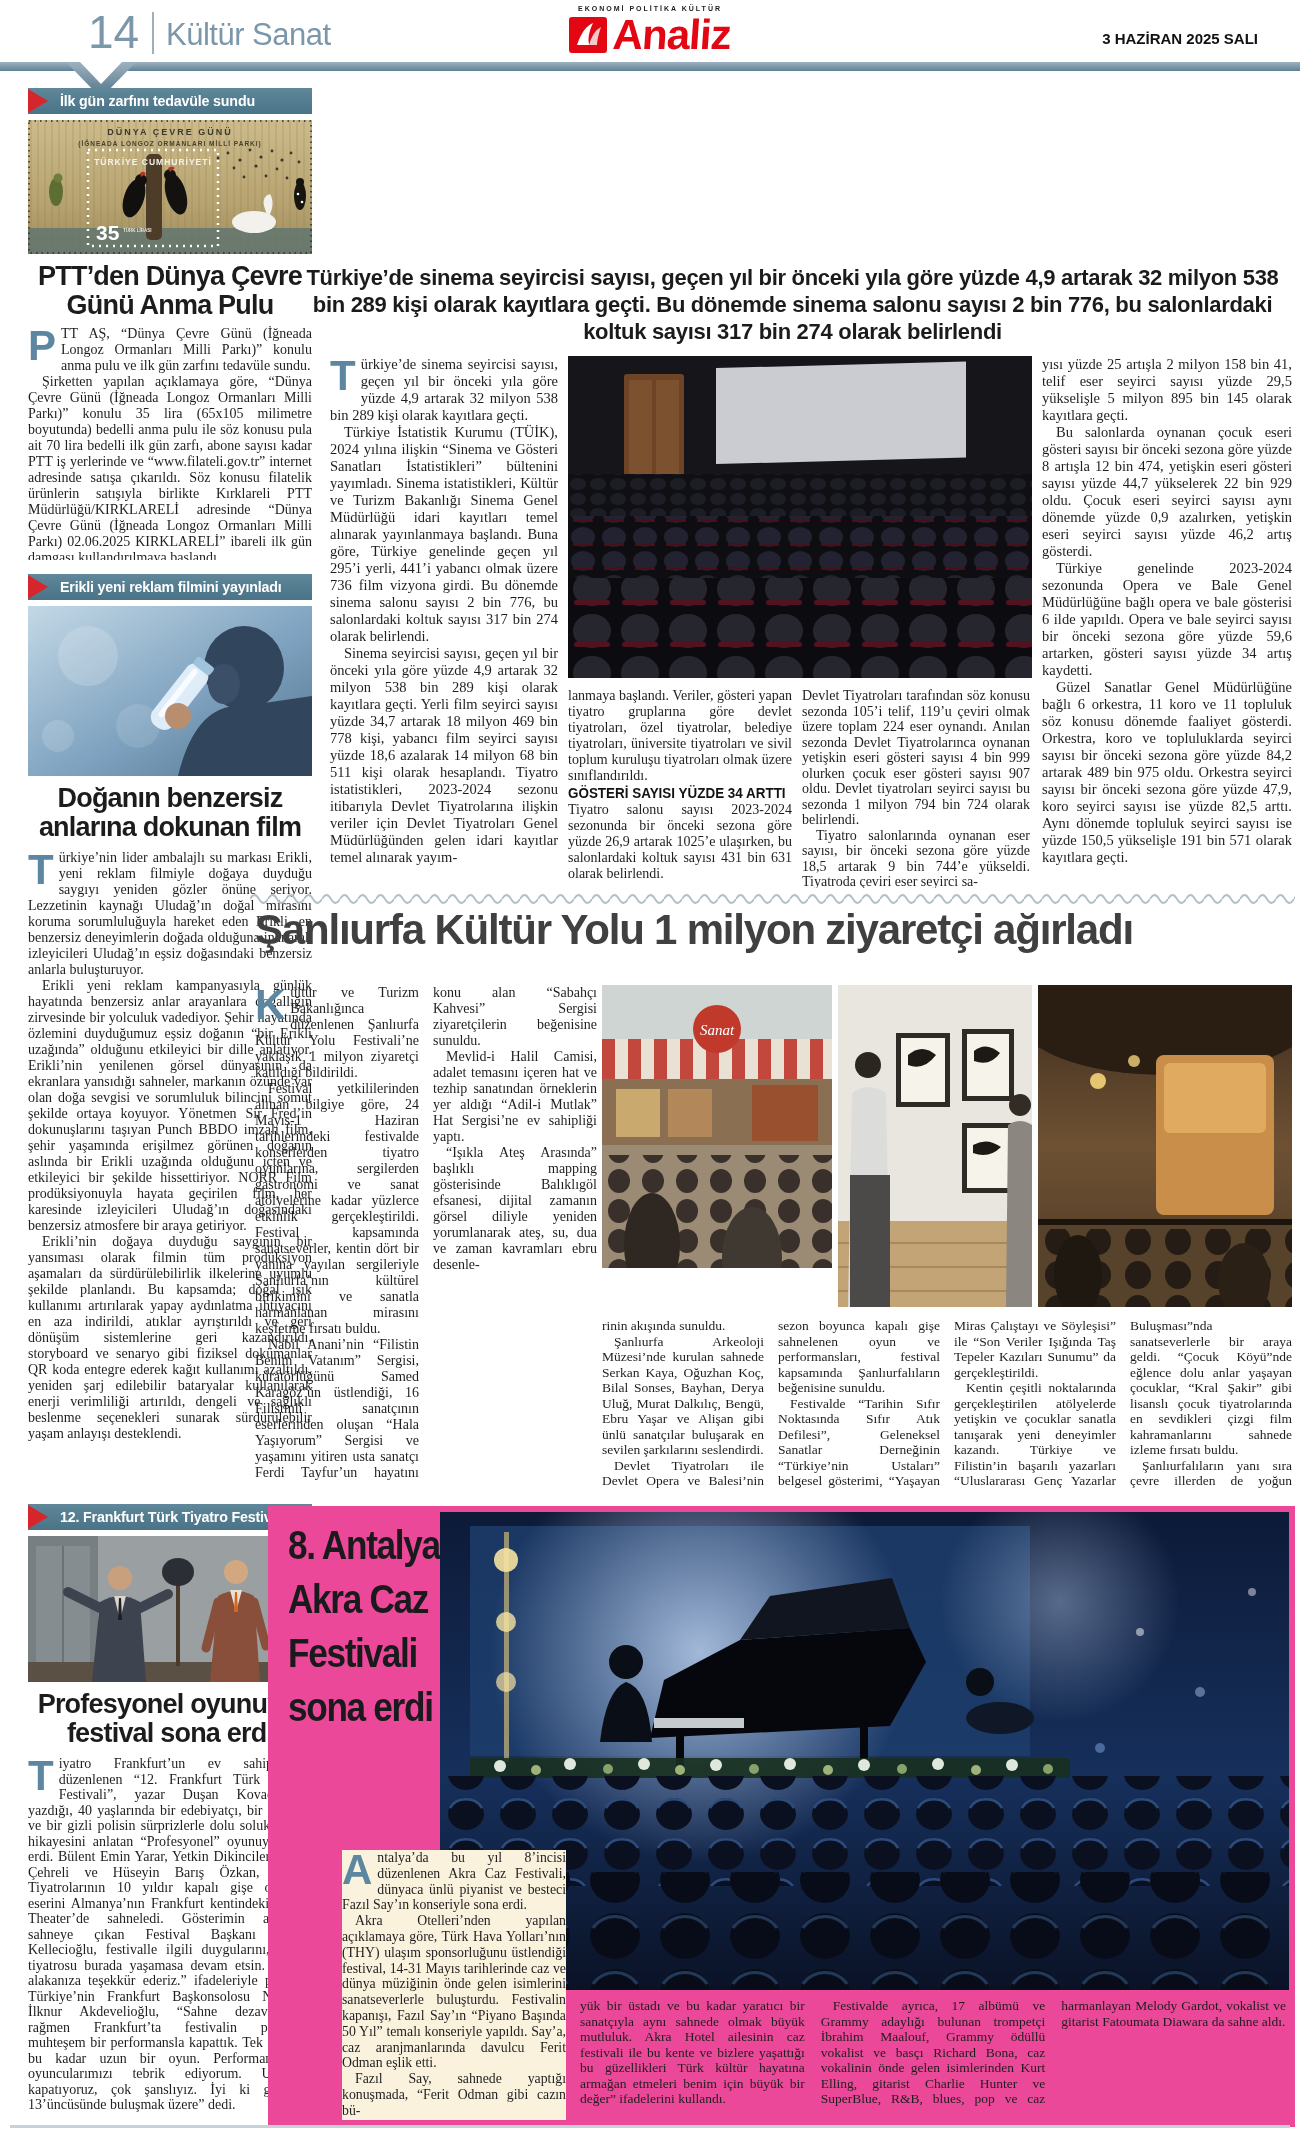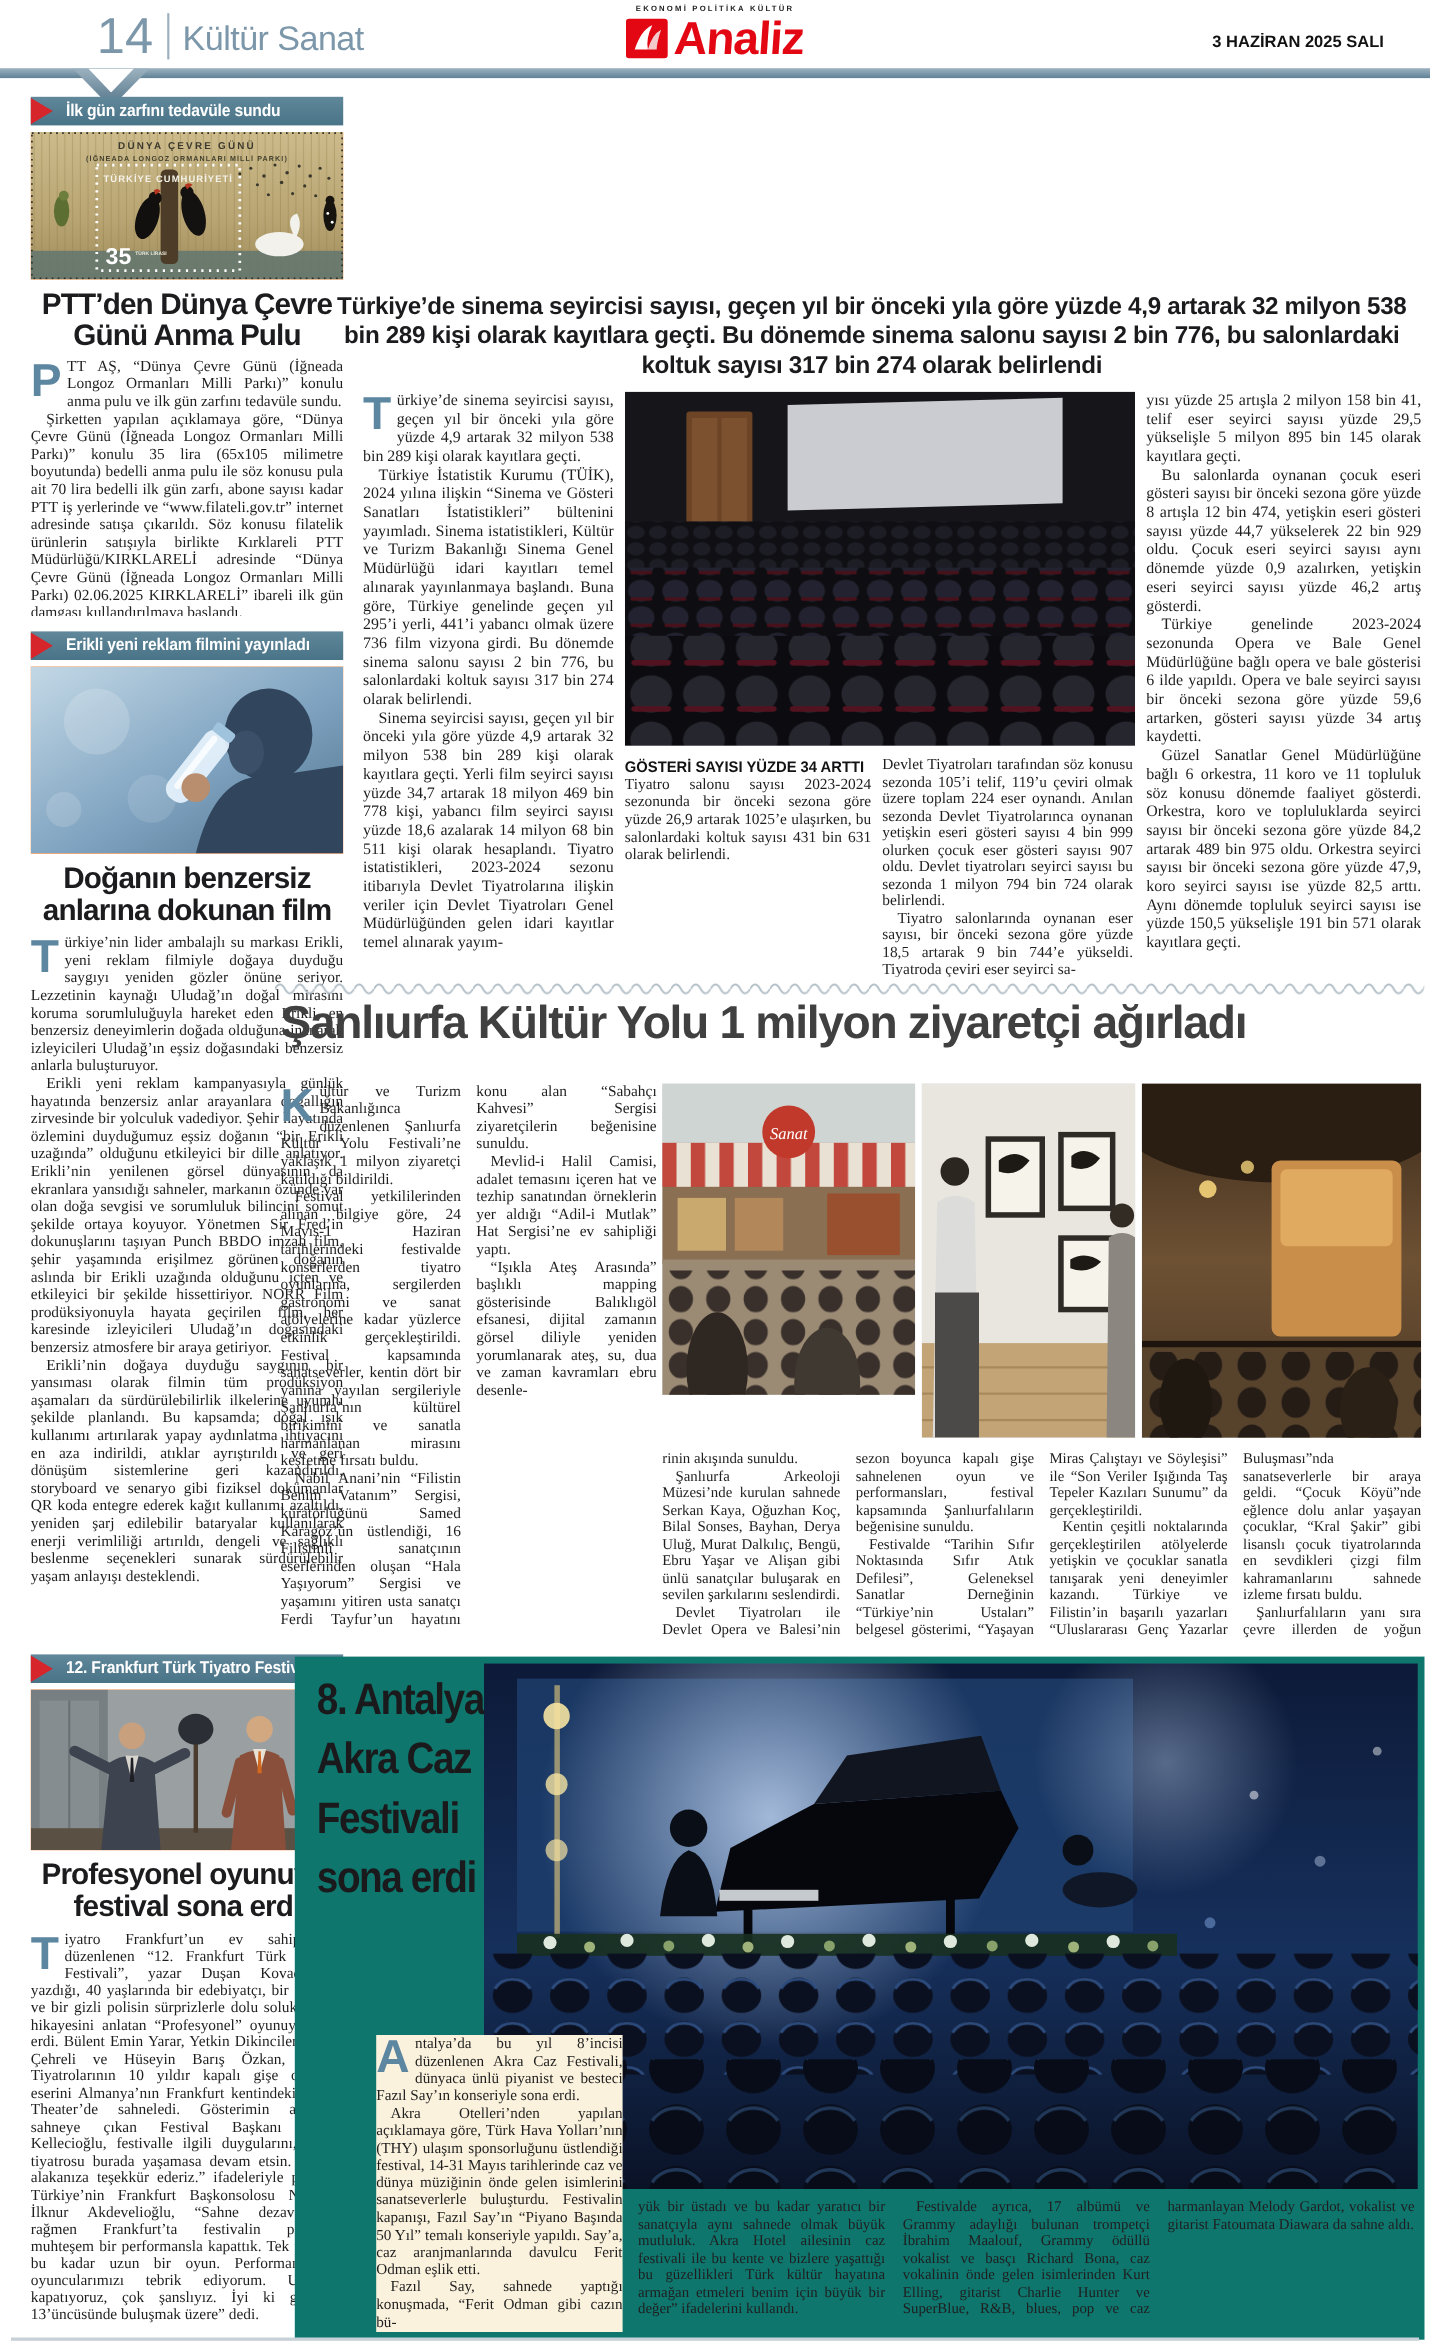--- a/index.html
+++ b/index.html
@@ -66,21 +66,21 @@
            font:400 14px/16px "Liberation Serif","DejaVu Serif",serif;color:#1e1e1e;text-align:justify;overflow:hidden;}
   .su-left p{margin:0;text-indent:13px;}
   .su-left p.first{text-indent:0;}
   .su-photo{position:absolute;overflow:hidden;background:#ddd;}
   .su-bottom{position:absolute;left:602px;top:1318px;width:690px;height:174px;
            columns:4;column-gap:14px;column-fill:auto;
            font:400 13.5px/15.5px "Liberation Serif","DejaVu Serif",serif;color:#1e1e1e;text-align:justify;overflow:hidden;}
   .su-bottom p{margin:0;text-indent:12px;}
   .su-bottom p.first{text-indent:0;}
   
-  .cream{position:absolute;left:268px;top:1506px;width:1027px;height:621px;background:#0f766e;}
+  .cream{position:absolute;left:268px;top:1506px;width:1027px;height:621px;background:#ec4899;}
   .an-title{position:absolute;left:20px;top:12px;width:180px;color:#1a1a1c;
             font:700 40px/54px "Liberation Sans",sans-serif;letter-spacing:-1.5px;
             transform:scaleX(.88);transform-origin:left top;}
   .an-photo{position:absolute;left:172px;top:6px;width:849px;height:478px;overflow:hidden;z-index:1;}
   .an-col1{position:absolute;left:74px;top:344px;width:224px;height:270px;background:#fbf2de;z-index:2;
            font:400 13.8px/15.8px "Liberation Serif","DejaVu Serif",serif;color:#1e1e1e;text-align:justify;overflow:hidden;}
   .an-col1 p{margin:0;text-indent:13px;}
   .an-col1 p.first{text-indent:0;}
   .an-cols{position:absolute;left:312px;top:492px;width:706px;height:120px;z-index:2;
            columns:3;column-gap:16px;column-fill:auto;
@@ -311,20 +311,21 @@
       <rect x="56" y="18" width="60" height="126" rx="3" fill="#6d4526"></rect>
       <rect x="61" y="24" width="23" height="114" fill="#7c5130"></rect>
       <rect x="88" y="24" width="23" height="114" fill="#7c5130"></rect>
       <rect x="0" y="118" width="464" height="46" fill="url(#seatS)"></rect>
       <rect x="0" y="160" width="464" height="66" fill="url(#seatM)"></rect>
       <rect x="0" y="222" width="464" height="100" fill="url(#seatL)"></rect>
     </svg>
   </div>
 
   <div class="col cn-col2">
+    <p class="first">lanmaya başlandı. Veriler, gösteri yapan tiyatro gruplarına göre devlet tiyatroları, özel tiyatrolar, belediye tiyatroları, üniversite tiyatroları ve sivil toplum kuruluşu tiyatroları olmak üzere sınıflandırıldı.</p>
     <p class="crosshead">GÖSTERİ SAYISI YÜZDE 34 ARTTI</p>
     <p class="first">Tiyatro salonu sayısı 2023-2024 sezonunda bir önceki sezona göre yüzde 26,9 artarak 1025’e ulaşırken, bu salonlardaki koltuk sayısı 431 bin 631 olarak belirlendi.</p>
   </div>
   <div class="col cn-col3">
     <p class="first">Devlet Tiyatroları tarafından söz konusu sezonda 105’i telif, 119’u çeviri olmak üzere toplam 224 eser oynandı. Anılan sezonda Devlet Tiyatrolarınca oynanan yetişkin eseri gösteri sayısı 4 bin 999 olurken çocuk eser gösteri sayısı 907 oldu. Devlet tiyatroları seyirci sayısı bu sezonda 1 milyon 794 bin 724 olarak belirlendi.</p>
     <p>Tiyatro salonlarında oynanan eser sayısı, bir önceki sezona göre yüzde 18,5 artarak 9 bin 744’e yükseldi. Tiyatroda çeviri eser seyirci sa-</p>
   </div>
   <div class="col cn-col4">
     <p class="first">yısı yüzde 25 artışla 2 milyon 158 bin 41, telif eser seyirci sayısı yüzde 29,5 yükselişle 5 milyon 895 bin 145 olarak kayıtlara geçti.</p>
     <p>Bu salonlarda oynanan çocuk eseri gösteri sayısı bir önceki sezona göre yüzde 8 artışla 12 bin 474, yetişkin eseri gösteri sayısı yüzde 44,7 yükselerek 22 bin 929 oldu. Çocuk eseri seyirci sayısı aynı dönemde yüzde 0,9 azalırken, yetişkin eseri seyirci sayısı yüzde 46,2 artış gösterdi.</p>

